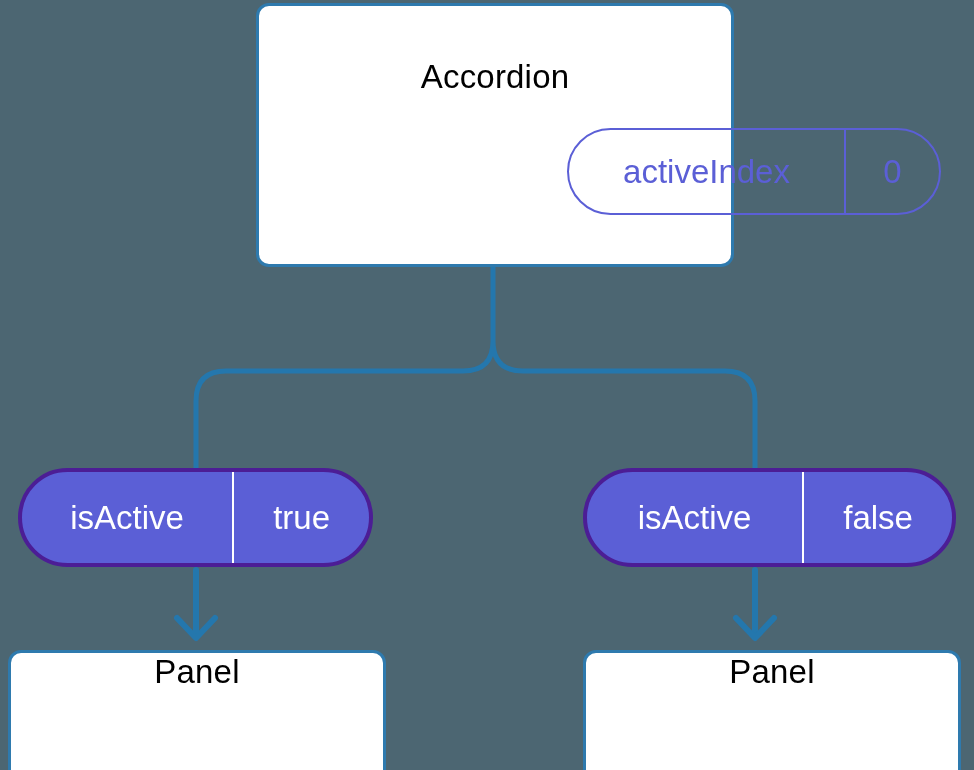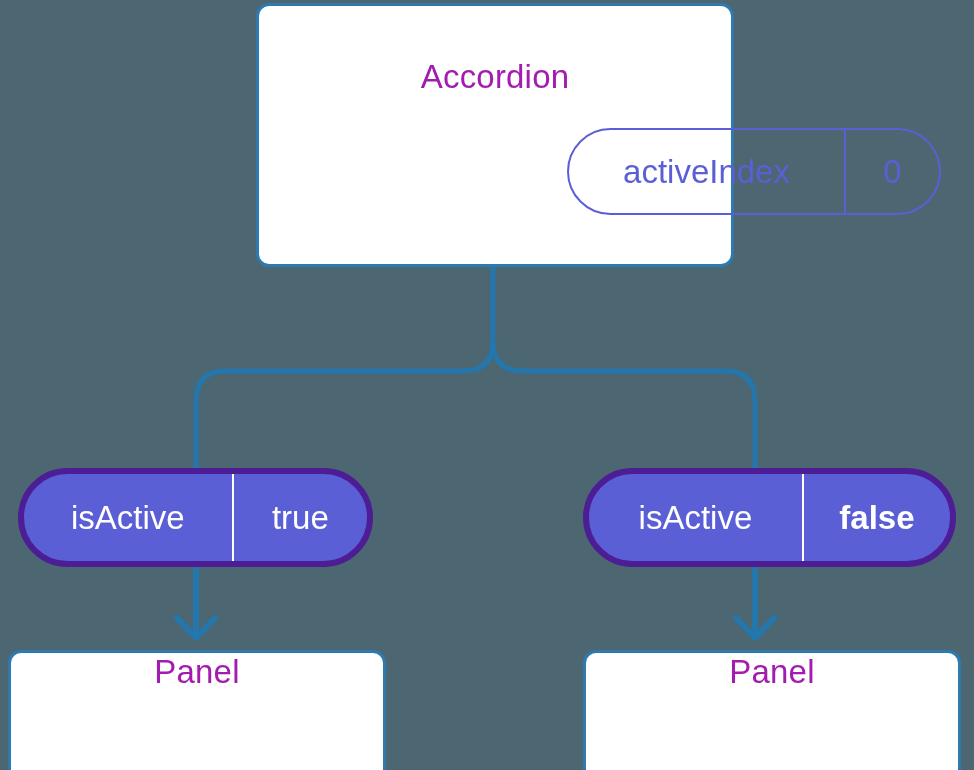--- a/index.html
+++ b/index.html
@@ -38,21 +38,21 @@
   .card {
     position: absolute;
     box-sizing: border-box;
     background: #ffffff;
     border: 3px solid #2e7aae;
     border-radius: 13px;
     z-index: 2;
   }
 
   .card-title {
-    color: #a21caf;
+    color: #000000;
     font-size: 33px;
     font-weight: 400;
     letter-spacing: 0.2px;
     text-align: center;
     white-space: nowrap;
   }
 
   
   #accordion-card {
     left: 256px;
@@ -123,21 +123,21 @@
   #state-pill-accordion .pill-key {
     width: 278px;
   }
   #state-pill-accordion .pill-value {
     width: 96px;
   }
 
   
   .pill-filled {
     background: #5b5fd6;
-    border: 6px solid #4c1d95;
+    border: 4px solid #4c1d95;
   }
   .pill-filled .pill-key,
   .pill-filled .pill-value {
     color: #ffffff;
     font-size: 33px;
   }
   .pill-filled .pill-value {
     border-left: 2px solid #ffffff;
   }
 
@@ -158,21 +158,20 @@
     left: 583px;
     top: 468px;
     width: 373px;
     height: 99px;
   }
   #prop-pill-right .pill-key {
     width: 220px;
   }
   #prop-pill-right .pill-value {
     width: 153px;
-    font-weight: bold;
   }
 </style>
 </head>
 <body>
 
 <div id="diagram-root">
 
   <svg id="connectors" viewBox="0 0 974 770" width="974" height="770" xmlns="http://www.w3.org/2000/svg">
 
     <path d="M 493 266

